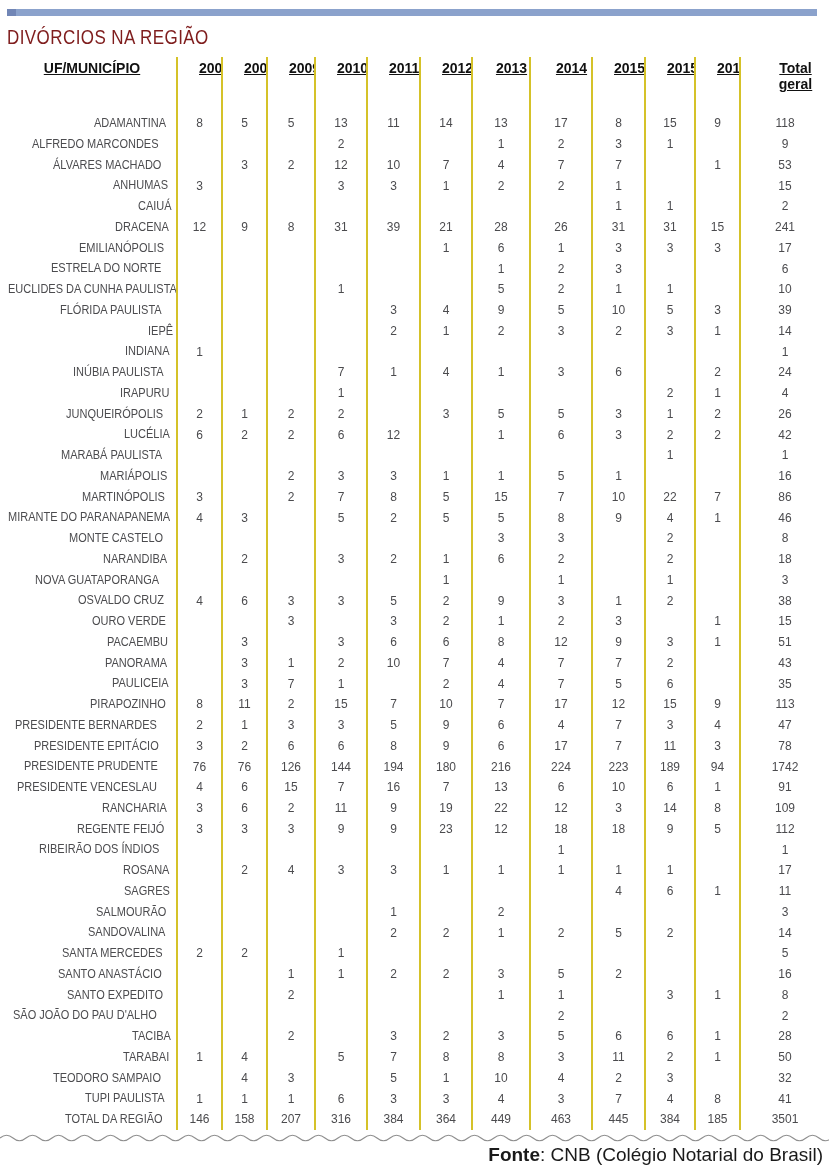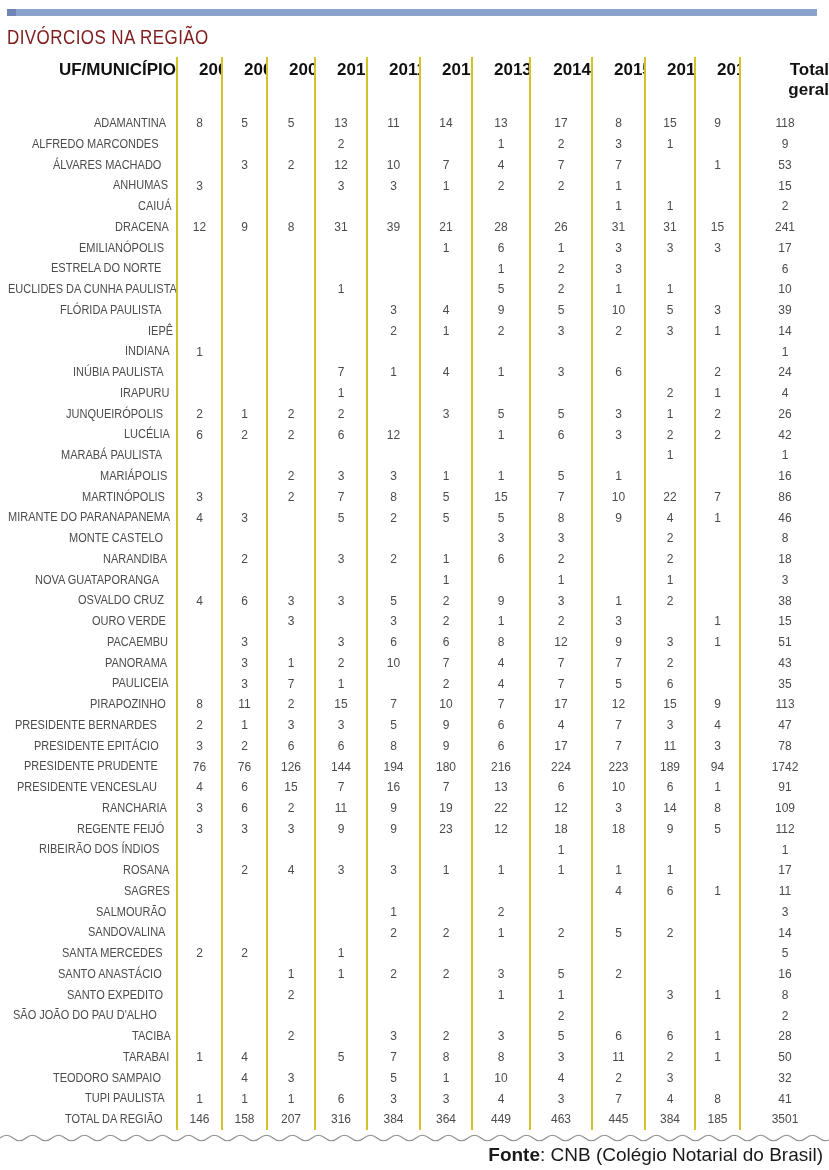--- a/index.html
+++ b/index.html
@@ -37,26 +37,27 @@
   .title span { display: inline-block; transform: scaleX(0.85); transform-origin: left center; letter-spacing: 0.5px; }
   .table-wrap {
     position: absolute;
     left: 8px; top: 57px;
     width: 821px;
   }
   table { border-collapse: collapse; table-layout: fixed; width: 821px; }
   th, td { padding: 0; margin: 0; overflow: hidden; }
   thead th {
     vertical-align: top;
-    text-align: right;
+    text-align: center;
     height: 53px;
-    font-size: 17px;
+    font-size: 14px;
     font-weight: bold;
     color: var(--headertext);
     padding-top: 3px;
+    text-decoration: underline;
   }
   thead th.bl { padding-left: 21px; }
   tbody tr { height: 20.76px; }
   tbody td {
     font-size: 12px;
     color: var(--bodytext);
     vertical-align: middle;
     line-height: 1;
   }
   td.name-cell { text-align: right; white-space: nowrap; }

